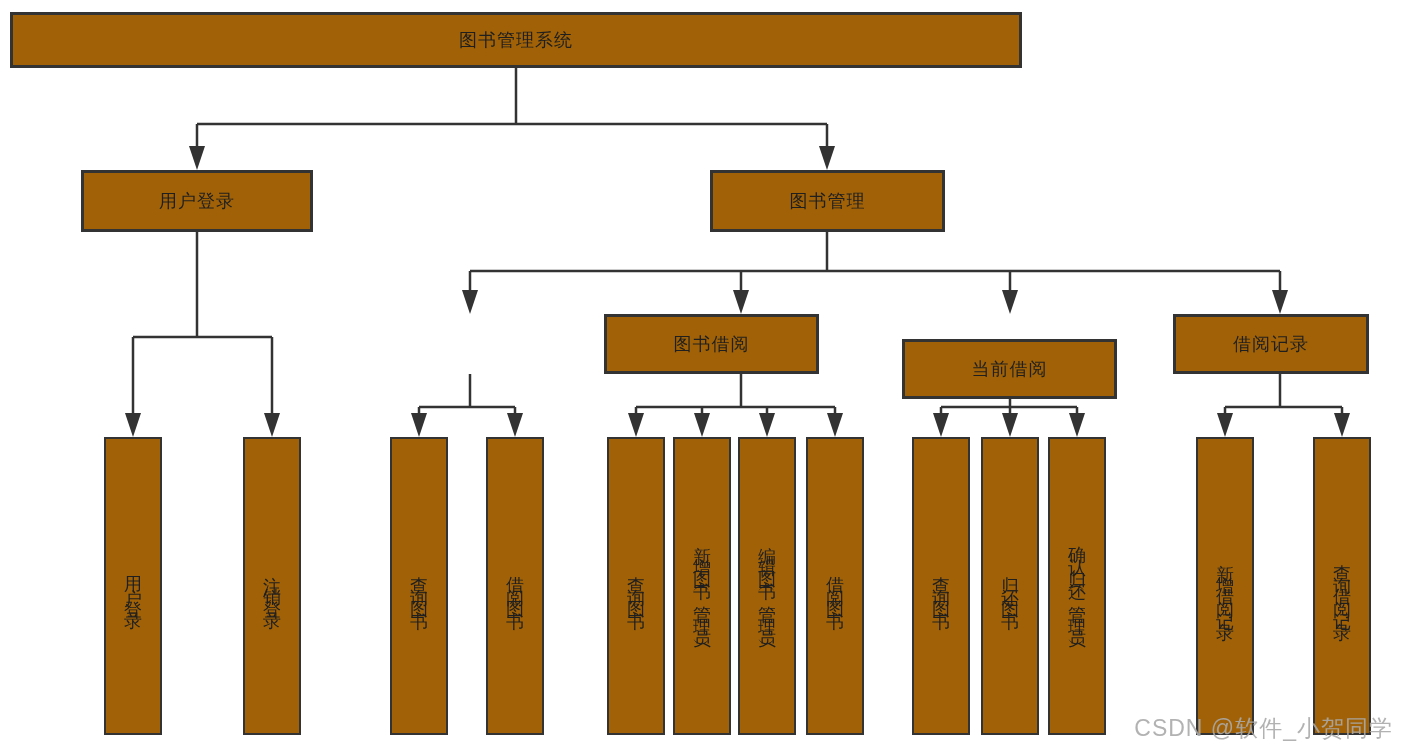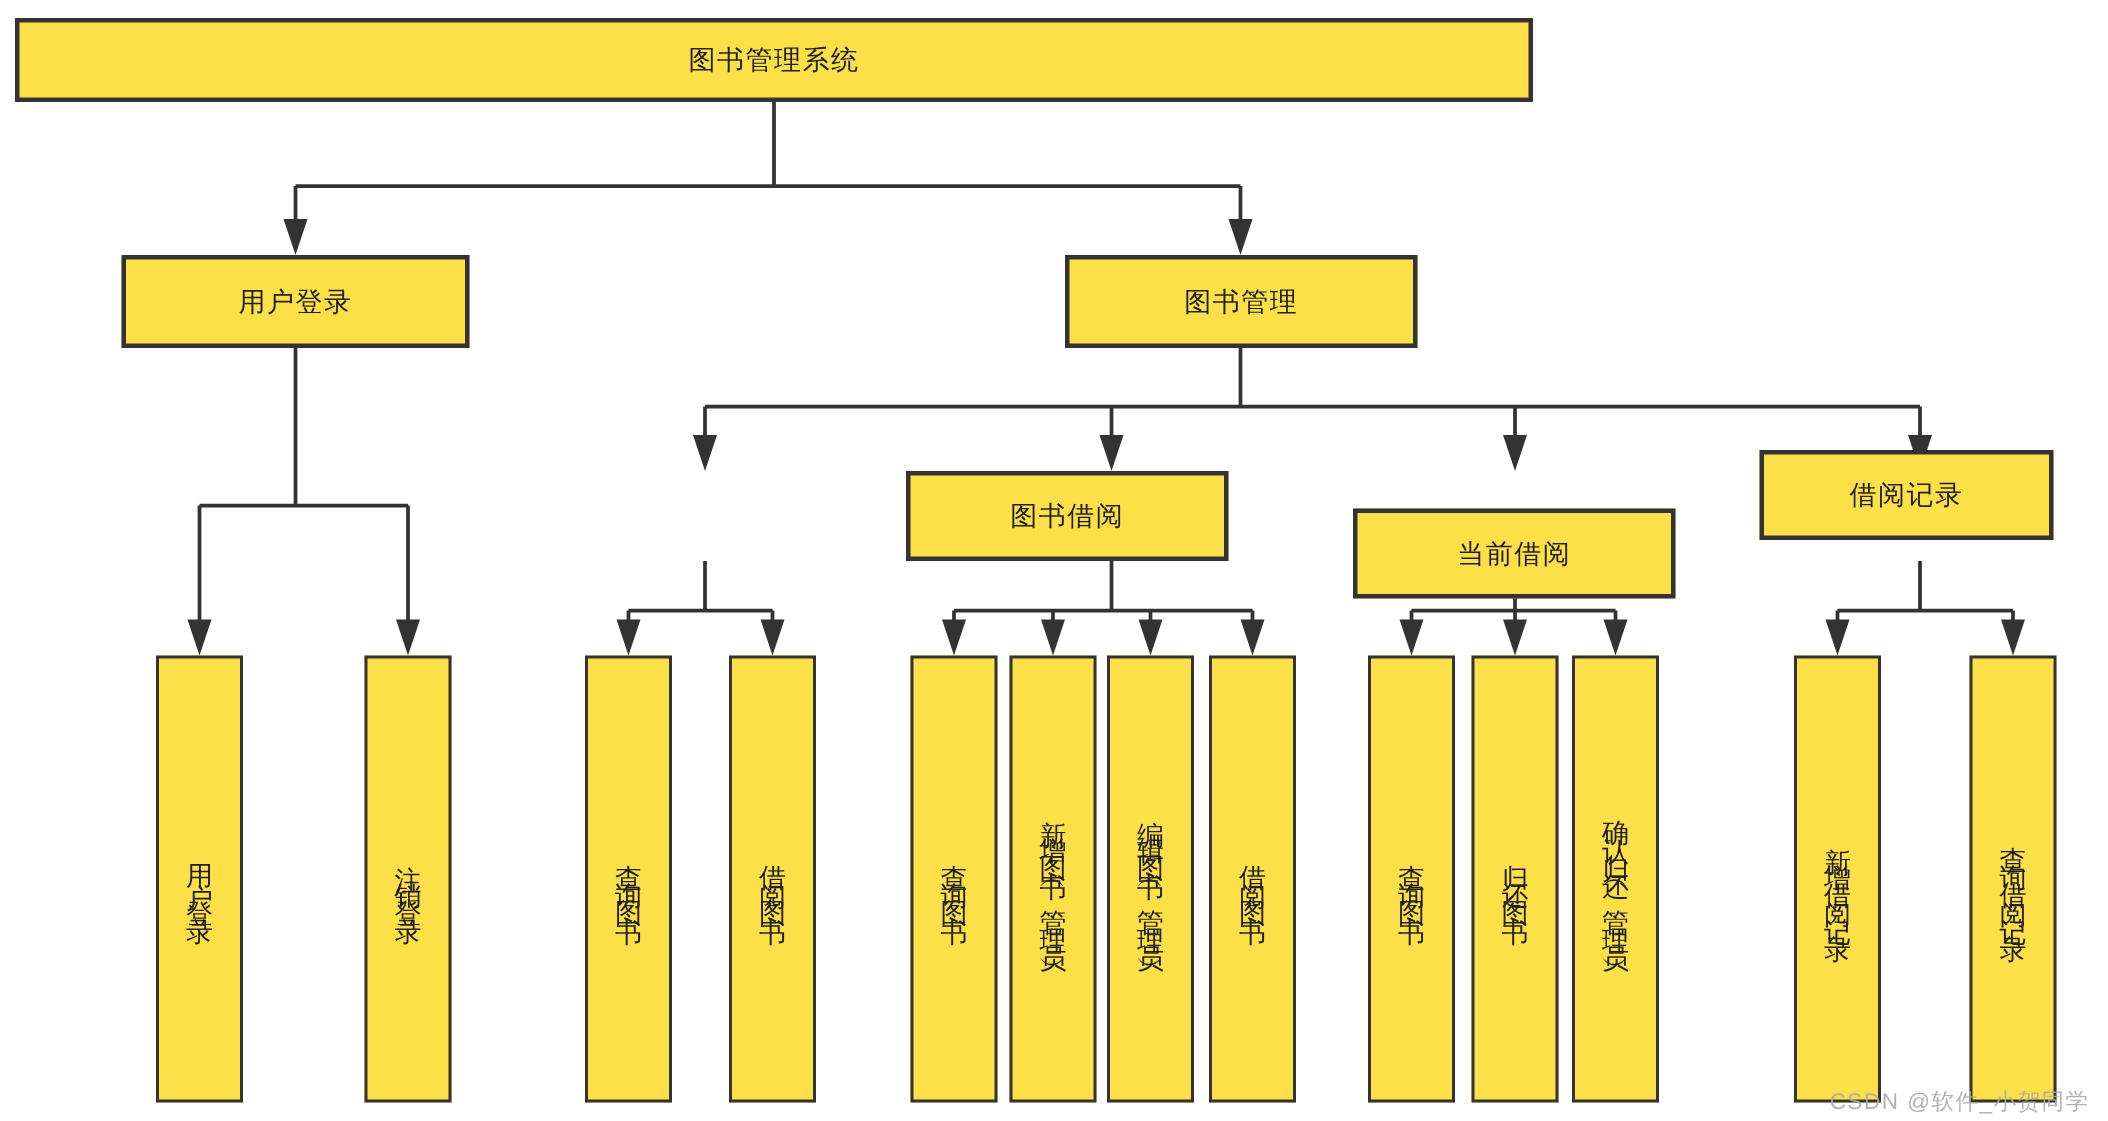--- a/index.html
+++ b/index.html
@@ -17,21 +17,21 @@
   }
   #connectors {
     position: absolute;
     left: 0;
     top: 0;
     z-index: 1;
   }
   .node {
     position: absolute;
     box-sizing: border-box;
-    background: #fde047;
+    background: #a16207;
     border: 3px solid #333333;
     display: flex;
     align-items: center;
     justify-content: center;
     color: #1f1f1f;
     font-size: 18px;
     letter-spacing: 1px;
     z-index: 2;
   }
   .leaf {
@@ -42,21 +42,21 @@
     text-orientation: mixed;
     letter-spacing: 12px;
     line-height: 1;
     font-size: 18px;
     white-space: nowrap;
   }
   .watermark {
     position: absolute;
     right: 12px;
     bottom: 3px;
-    font-size: 15px;
+    font-size: 23px;
     color: rgba(170, 170, 170, 0.9);
     letter-spacing: 1px;
     z-index: 5;
     pointer-events: none;
     margin-left: 20px;
   }
 </style>
 </head>
 <body>
 
@@ -143,21 +143,21 @@
   <div class="node" style="left:710px; top:170px; width:235px; height:62px;">
     <span>图书管理</span>
   </div>
 
   <div class="node" style="left:604px; top:314px; width:215px; height:60px;">
     <span>图书借阅</span>
   </div>
   <div class="node" style="left:902px; top:314px; width:215px; height:60px;margin-top:25px;">
     <span>当前借阅</span>
   </div>
-  <div class="node" style="left:1173px; top:300px; width:196px; height:60px;font-family:Liberation Mono, monospace;">
+  <div class="node" style="left:1173px; top:314px; width:196px; height:60px;font-family:Liberation Mono, monospace;">
     <span>借阅记录</span>
   </div>
 
   <div class="node leaf" style="left:104px; top:437px; width:58px; height:298px;">
     <span class="vtext">用户登录</span>
   </div>
   <div class="node leaf" style="left:243px; top:437px; width:58px; height:298px;">
     <span class="vtext">注销登录</span>
   </div>
 

